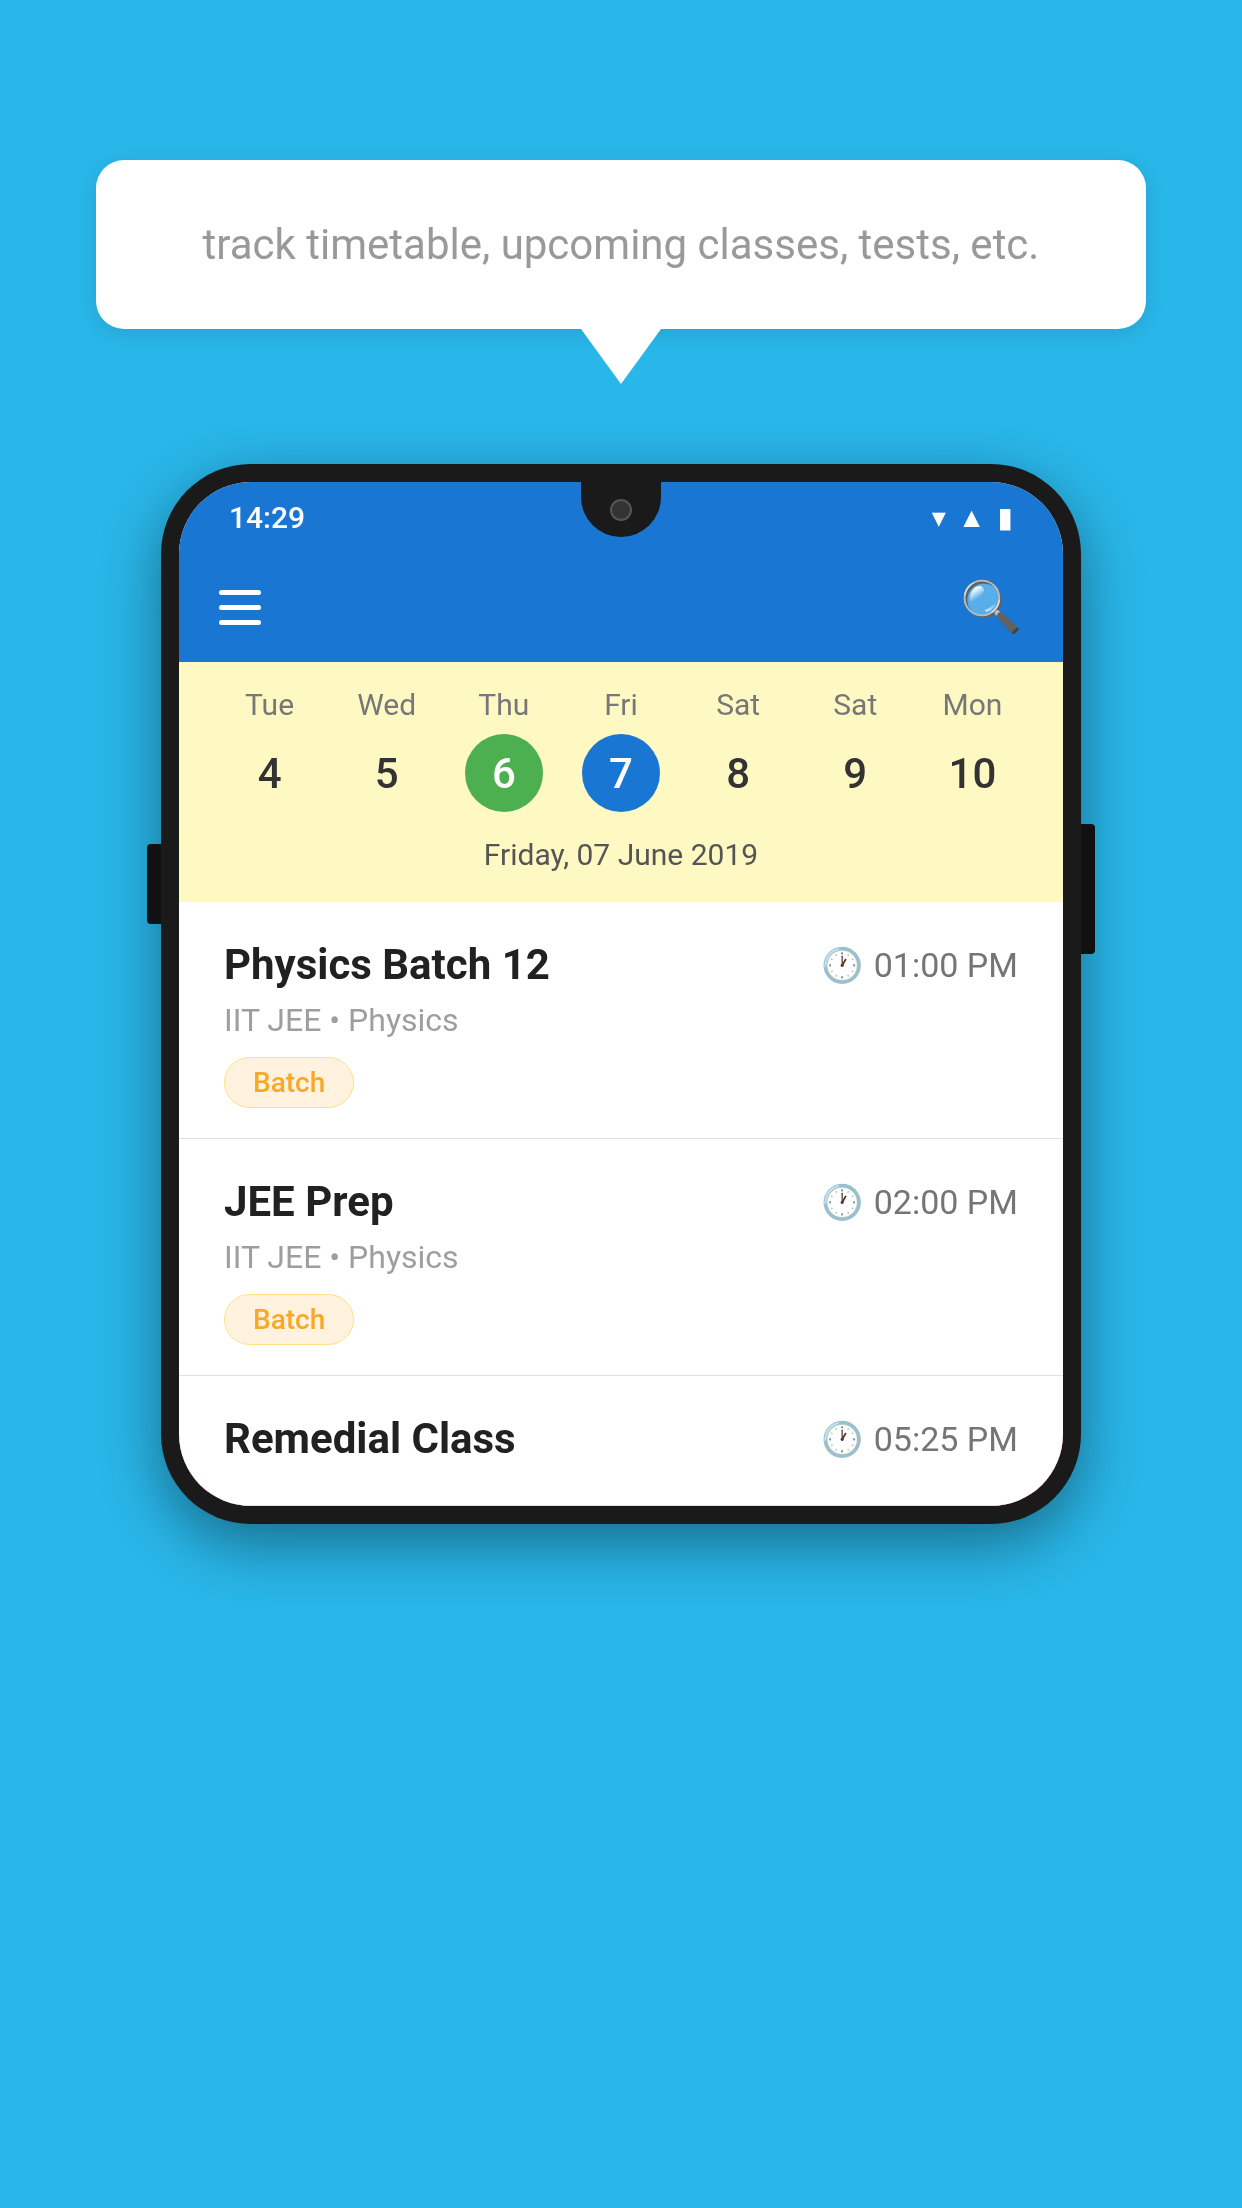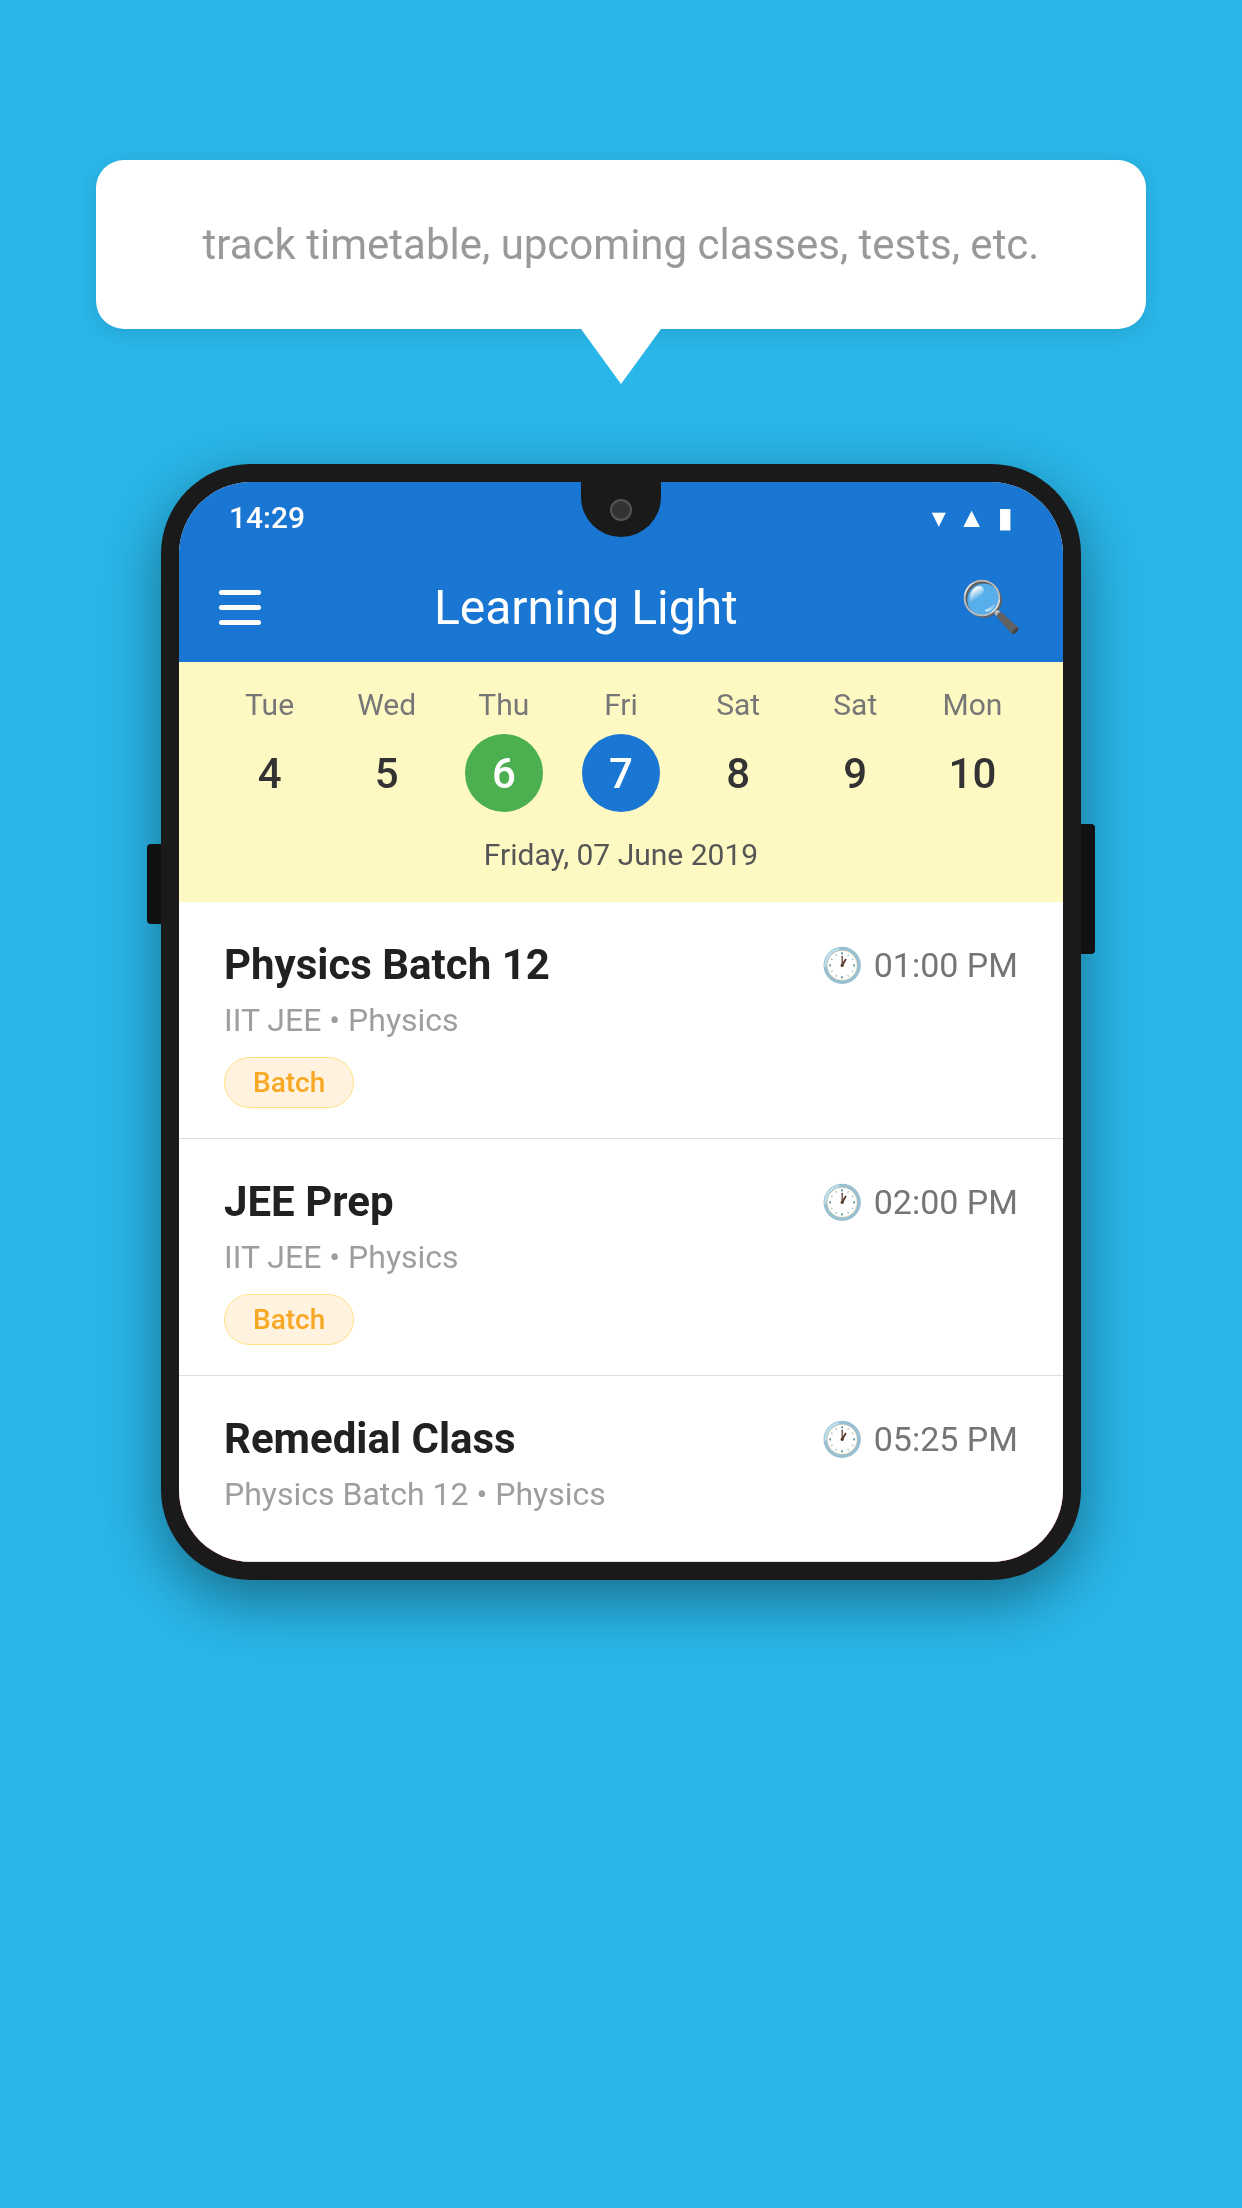--- a/index.html
+++ b/index.html
@@ -321,21 +321,20 @@
           <span class="status-icon">▮</span>
         </div>
       </div>
 
       <div class="app-bar">
         <div class="hamburger-icon">
           <span></span>
           <span></span>
           <span></span>
         </div>
-        <div class="app-bar-title">Learning Light</div>
         <div class="search-icon-btn">🔍</div>
       </div>
 
       <div class="calendar-strip">
         <div class="days-row" id="days-row">
             <div class="day-cell">
               <div class="day-label">Tue</div>
               <div class="day-number">4</div>
             </div>
             <div class="day-cell">
@@ -373,19 +372,18 @@
             </div><div class="schedule-subtitle">IIT JEE • Physics</div><span class="batch-badge">Batch</span></div>
           <div class="schedule-item"><div class="schedule-item-header">
               <div class="schedule-title">JEE Prep</div>
               <div class="schedule-time"><span>🕐</span> 02:00 PM</div>
             </div><div class="schedule-subtitle">IIT JEE • Physics</div><span class="batch-badge">Batch</span></div>
           <div class="schedule-item">
             <div class="schedule-item-header">
               <div class="schedule-title">Remedial Class</div>
               <div class="schedule-time"><span>🕐</span> 05:25 PM</div>
             </div>
-            <div class="schedule-subtitle">Physics Batch 12 • Physics</div>
           </div>
         </div>
 
     </div>
   </div>
 </div>
 
 </body></html>

